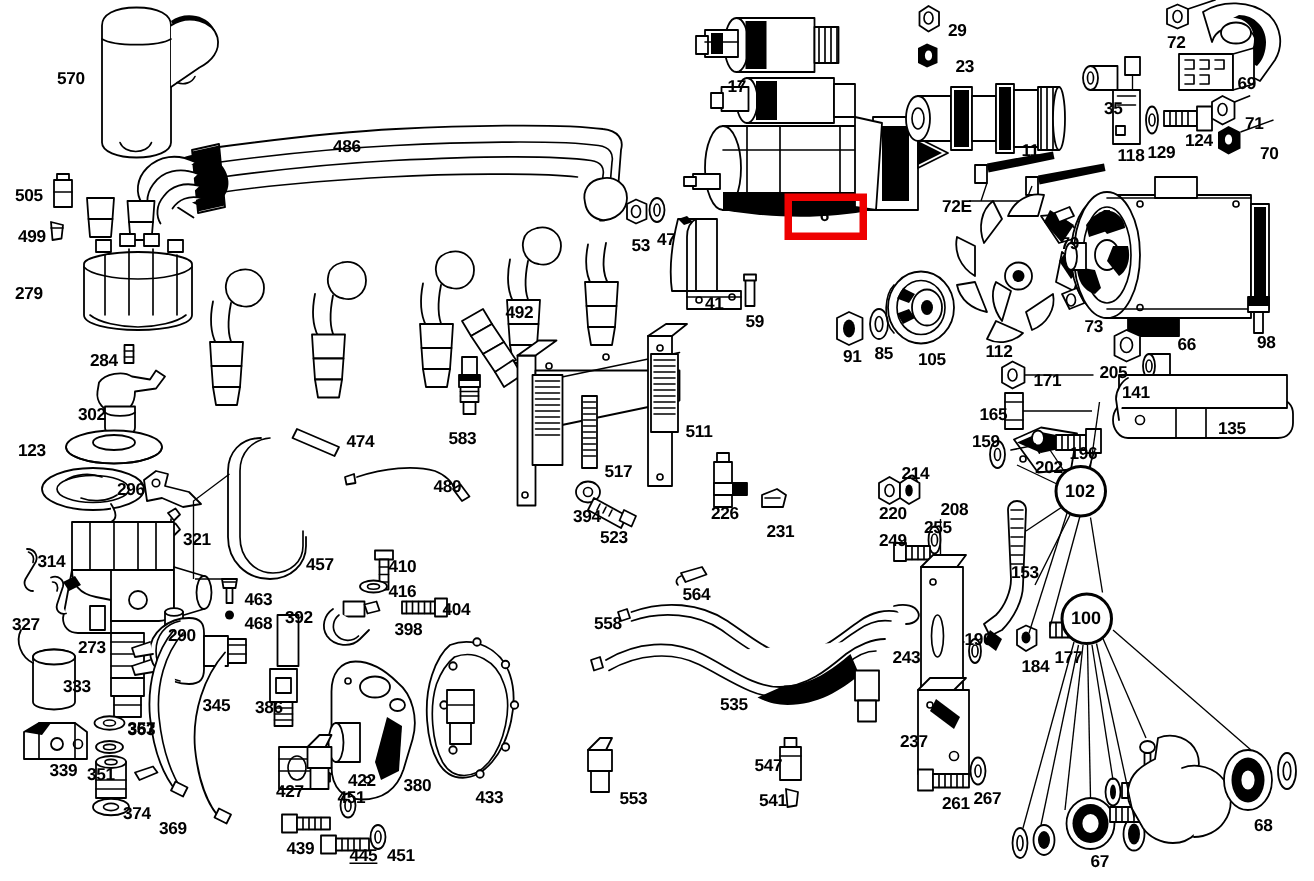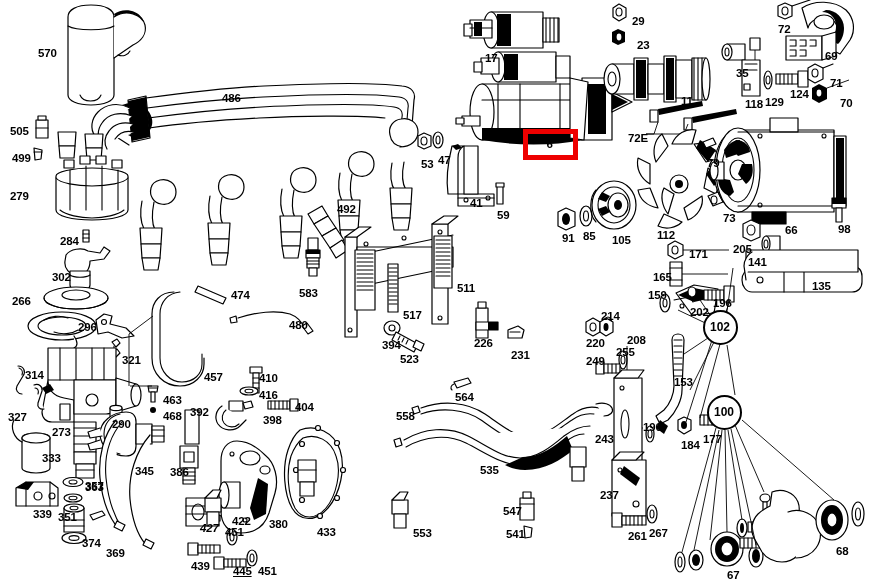--- a/index.html
+++ b/index.html
@@ -865,21 +865,21 @@
   <div id="highlight" style="left: 523px; top: 129px; width: 55px; height: 31px; border-color: rgb(238, 0, 0); border-width: 5px;"></div>
 
   <div id="labels">
       <div class="lbl" style="left: 38px; top: 48px;">570</div>
       <div class="lbl" style="left: 222px; top: 93px;">486</div>
       <div class="lbl" style="left: 10px; top: 126px;">505</div>
       <div class="lbl" style="left: 12px; top: 153px;">499</div>
       <div class="lbl" style="left: 10px; top: 191px;">279</div>
       <div class="lbl" style="left: 60px; top: 236px; text-align: right;">284</div>
       <div class="lbl" style="left: 52px; top: 272px;">302</div>
-      <div class="lbl" style="left: 12px; top: 296px;">266</div>
+      <div class="lbl" style="left: 12px; top: 296px;">123</div>
       <div class="lbl" style="left: 78px; top: 322px;">296</div>
       <div class="lbl" style="left: 122px; top: 355px;">321</div>
       <div class="lbl" style="left: 25px; top: 370px;">314</div>
       <div class="lbl" style="left: 8px; top: 412px;">327</div>
       <div class="lbl" style="left: 52px; top: 427px;">273</div>
       <div class="lbl" style="left: 42px; top: 453px;">333</div>
       <div class="lbl" style="left: 33px; top: 509px;">339</div>
       <div class="lbl" style="left: 58px; top: 512px;">351</div>
       <div class="lbl" style="left: 85px; top: 481px;">357</div>
       <div class="lbl" style="left: 85px; top: 482px;">363</div>
@@ -891,21 +891,21 @@
       <div class="lbl" style="left: 190px; top: 407px;">392</div>
       <div class="lbl" style="left: 163px; top: 395px;">463</div>
       <div class="lbl" style="left: 163px; top: 411px;">468</div>
       <div class="lbl" style="left: 231px; top: 290px;">474</div>
       <div class="lbl" style="left: 204px; top: 372px;">457</div>
       <div class="lbl" style="left: 289px; top: 320px;">480</div>
       <div class="lbl" style="left: 259px; top: 373px;">410</div>
       <div class="lbl" style="left: 259px; top: 390px;">416</div>
       <div class="lbl" style="left: 263px; top: 415px;">398</div>
       <div class="lbl" style="left: 295px; top: 402px;">404</div>
-      <div class="lbl" style="left: 200px; top: 523px; font-style: italic;">427</div>
+      <div class="lbl" style="left: 184px; top: 523px;">427</div>
       <div class="lbl" style="left: 232px; top: 516px;">422</div>
       <div class="lbl" style="left: 225px; top: 527px;">451</div>
       <div class="lbl" style="left: 269px; top: 519px;">380</div>
       <div class="lbl" style="left: 317px; top: 527px;">433</div>
       <div class="lbl" style="left: 191px; top: 561px;">439</div>
       <div class="lbl" style="left: 233px; top: 566px; text-decoration: underline;">445</div>
       <div class="lbl" style="left: 258px; top: 566px;">451</div>
       <div class="lbl" style="left: 337px; top: 204px;">492</div>
       <div class="lbl" style="left: 299px; top: 288px;">583</div>
       <div class="lbl" style="left: 403px; top: 294px; margin-top: 16px;">517</div>

